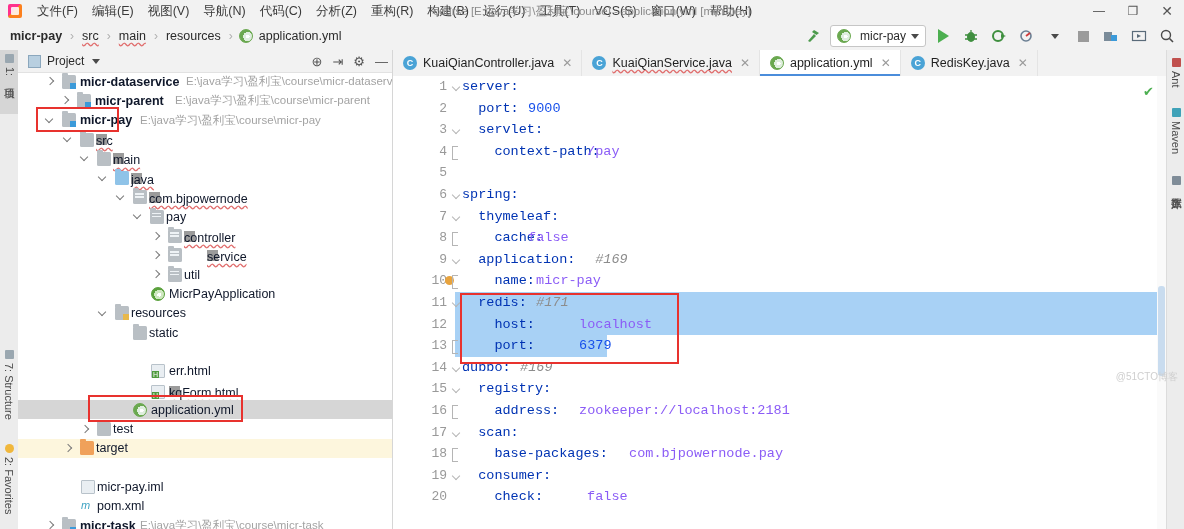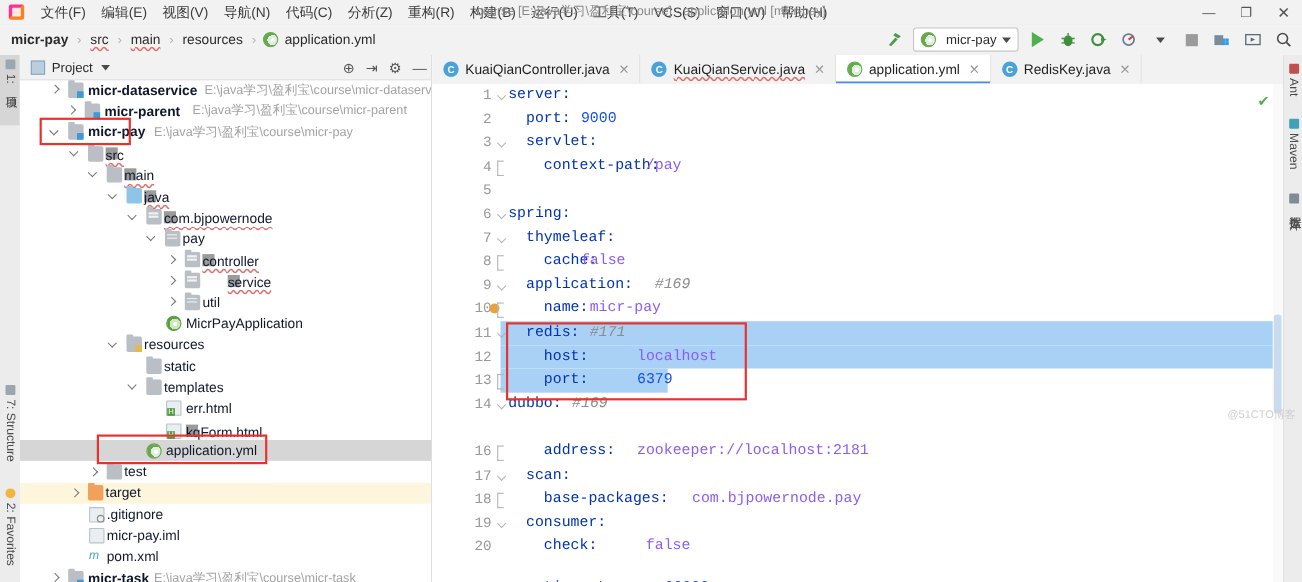--- a/index.html
+++ b/index.html
@@ -367,27 +367,20 @@
           </span>
         <span class="ic fo res" style="left:97px;"></span>
         <span class="lbl" style="left:113px;">resources</span>
       </div>
 
       <div class="trow" style="top:250.9px;">
         <span class="ic fo" style="left:115px;"></span>
         <span class="lbl" style="left:131px;">static</span>
       </div>
 
-      <div class="trow" style="top:270.2px;">
-        <span class="arrow down" style="left:98px;">
-            <i></i>
-          </span>
-        <span class="ic fo" style="left:115px;"></span>
-        <span class="lbl" style="left:131px;">templates</span>
-      </div>
 
       <div class="trow" style="top:289.5px;">
         <span class="ic fl html" style="left:133px;"></span>
         <span class="lbl" style="left:151px;">err.html</span>
       </div>
 
       <div class="trow" style="top:310px;text-align:right;">
         <span class="ic fl html" style="left:133px;"></span>
         <span class="lbl sq" style="left:151px;">kqForm.html</span>
       </div>
@@ -406,24 +399,20 @@
       </div>
 
       <div class="trow yel" style="top:366.7px;">
         <span class="arrow right" style="left:45px;">
             <i></i>
           </span>
         <span class="ic fo orange" style="left:62px;"></span>
         <span class="lbl" style="left:78px;">target</span>
       </div>
 
-      <div class="trow" style="top:386px;">
-        <span class="ic fl git" style="left:63px;"></span>
-        <span class="lbl" style="left:79px;">.gitignore</span>
-      </div>
 
       <div class="trow" style="top:405.3px;">
         <span class="ic fl" style="left:63px;"></span>
         <span class="lbl" style="left:79px;">micr-pay.iml</span>
       </div>
 
       <div class="trow" style="top:424.6px;">
         <span class="ic fl m" style="left:62px;border:none;background:transparent;"></span>
         <span class="lbl" style="left:79px;">pom.xml</span>
       </div>
@@ -569,20 +558,27 @@
 
       <div class="cline" style="top:280.8px;">
         <span class="lnum">14</span>
         <span class="fold">
             <i></i>
           </span>
         <span class="code key">dubbo:</span>
         <span class="code cmt" style="left:119px;"> #169</span>
       </div>
 
+      <div class="cline" style="top:302.4px;">
+        <span class="lnum">15</span>
+        <span class="fold">
+            <i></i>
+          </span>
+        <span class="code key">  registry:</span>
+      </div>
 
       <div class="cline" style="top:324px;">
         <span class="lnum">16</span>
         <span class="fold brk"></span>
         <span class="code key">    address:</span>
         <span class="code plain" style="left:178px;"> zookeeper://localhost:2181</span>
       </div>
 
       <div class="cline" style="top:345.6px;">
         <span class="lnum">17</span>

